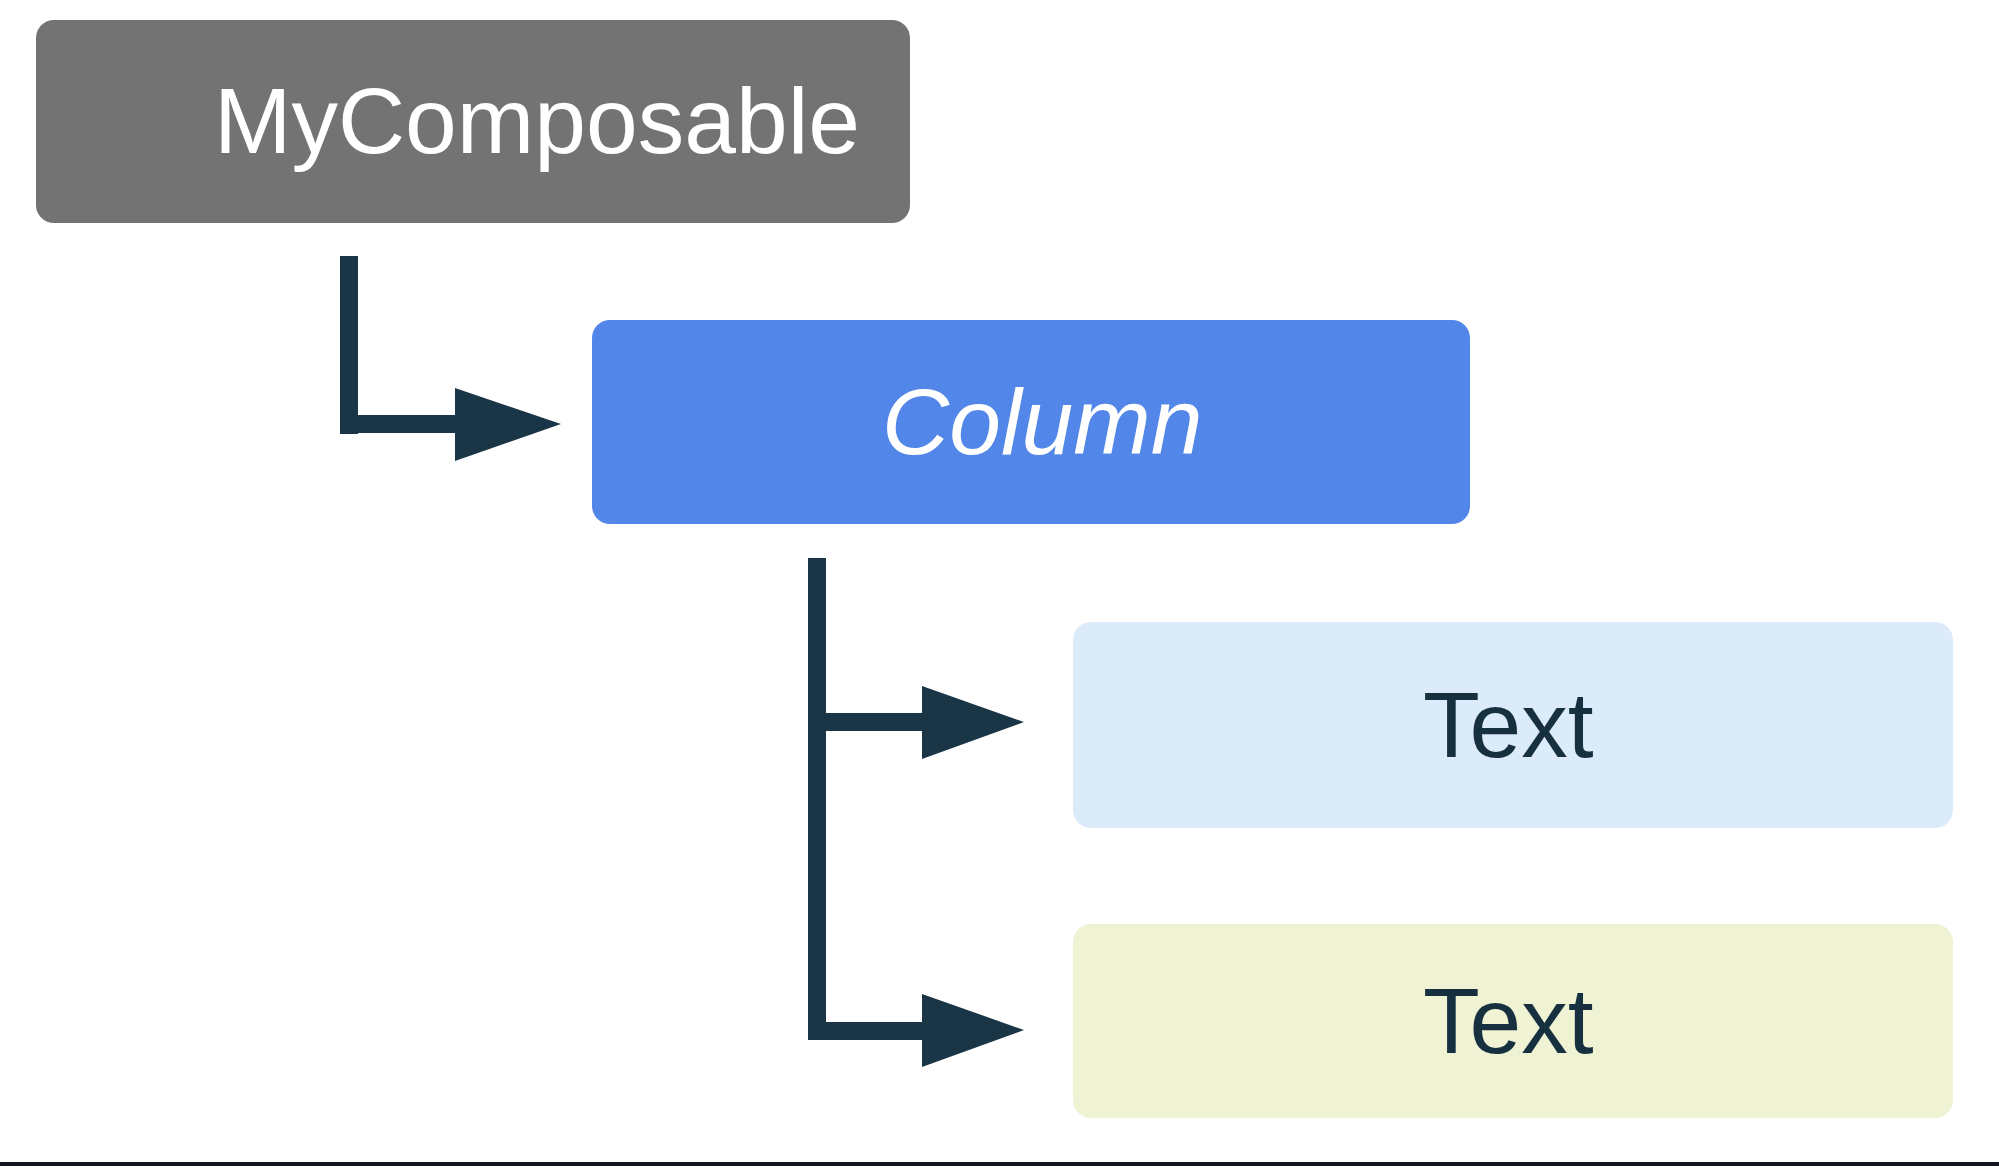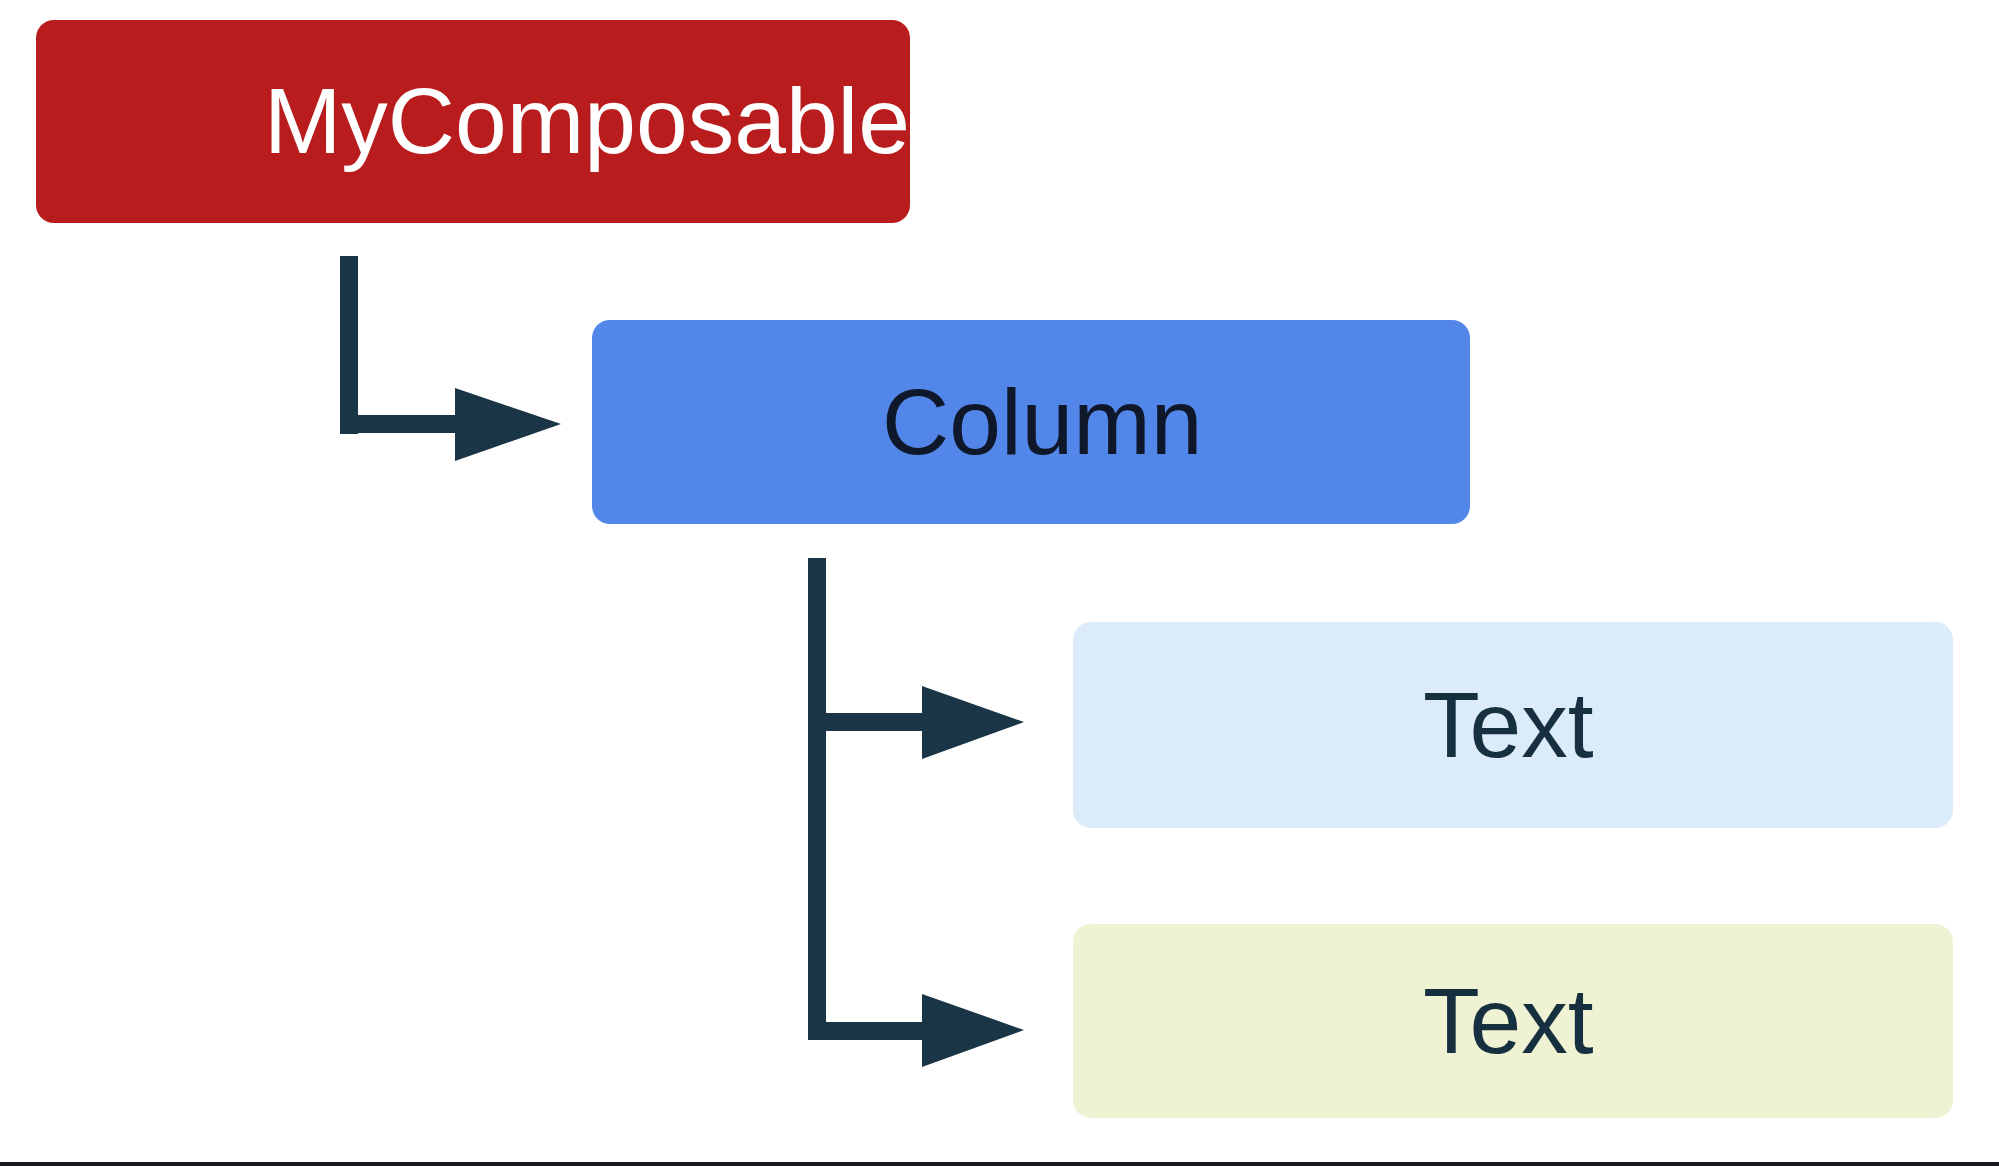--- a/index.html
+++ b/index.html
@@ -34,38 +34,39 @@
     display: block;
     white-space: nowrap;
   }
 
   
   #node-root {
     left: 36px;
     top: 20px;
     width: 874px;
     height: 203px;
-    background: #b91c1c;
+    background: #737373;
     color: #ffffff;
     font-size: 93px;
-    justify-content: flex-end;
+    justify-content: center;
     padding-left: 128px;
   }
 
   
   #node-column {
     left: 592px;
     top: 320px;
     width: 878px;
     height: 204px;
     background: #5286e8;
-    color: #0f172a;
+    color: #ffffff;
     font-size: 93px;
     justify-content: flex-start;
     padding-left: 290px;
+    font-style: italic;
   }
 
   
   #node-text-1 {
     left: 1073px;
     top: 622px;
     width: 880px;
     height: 206px;
     background: #dcebfa;
     color: #16303f;

